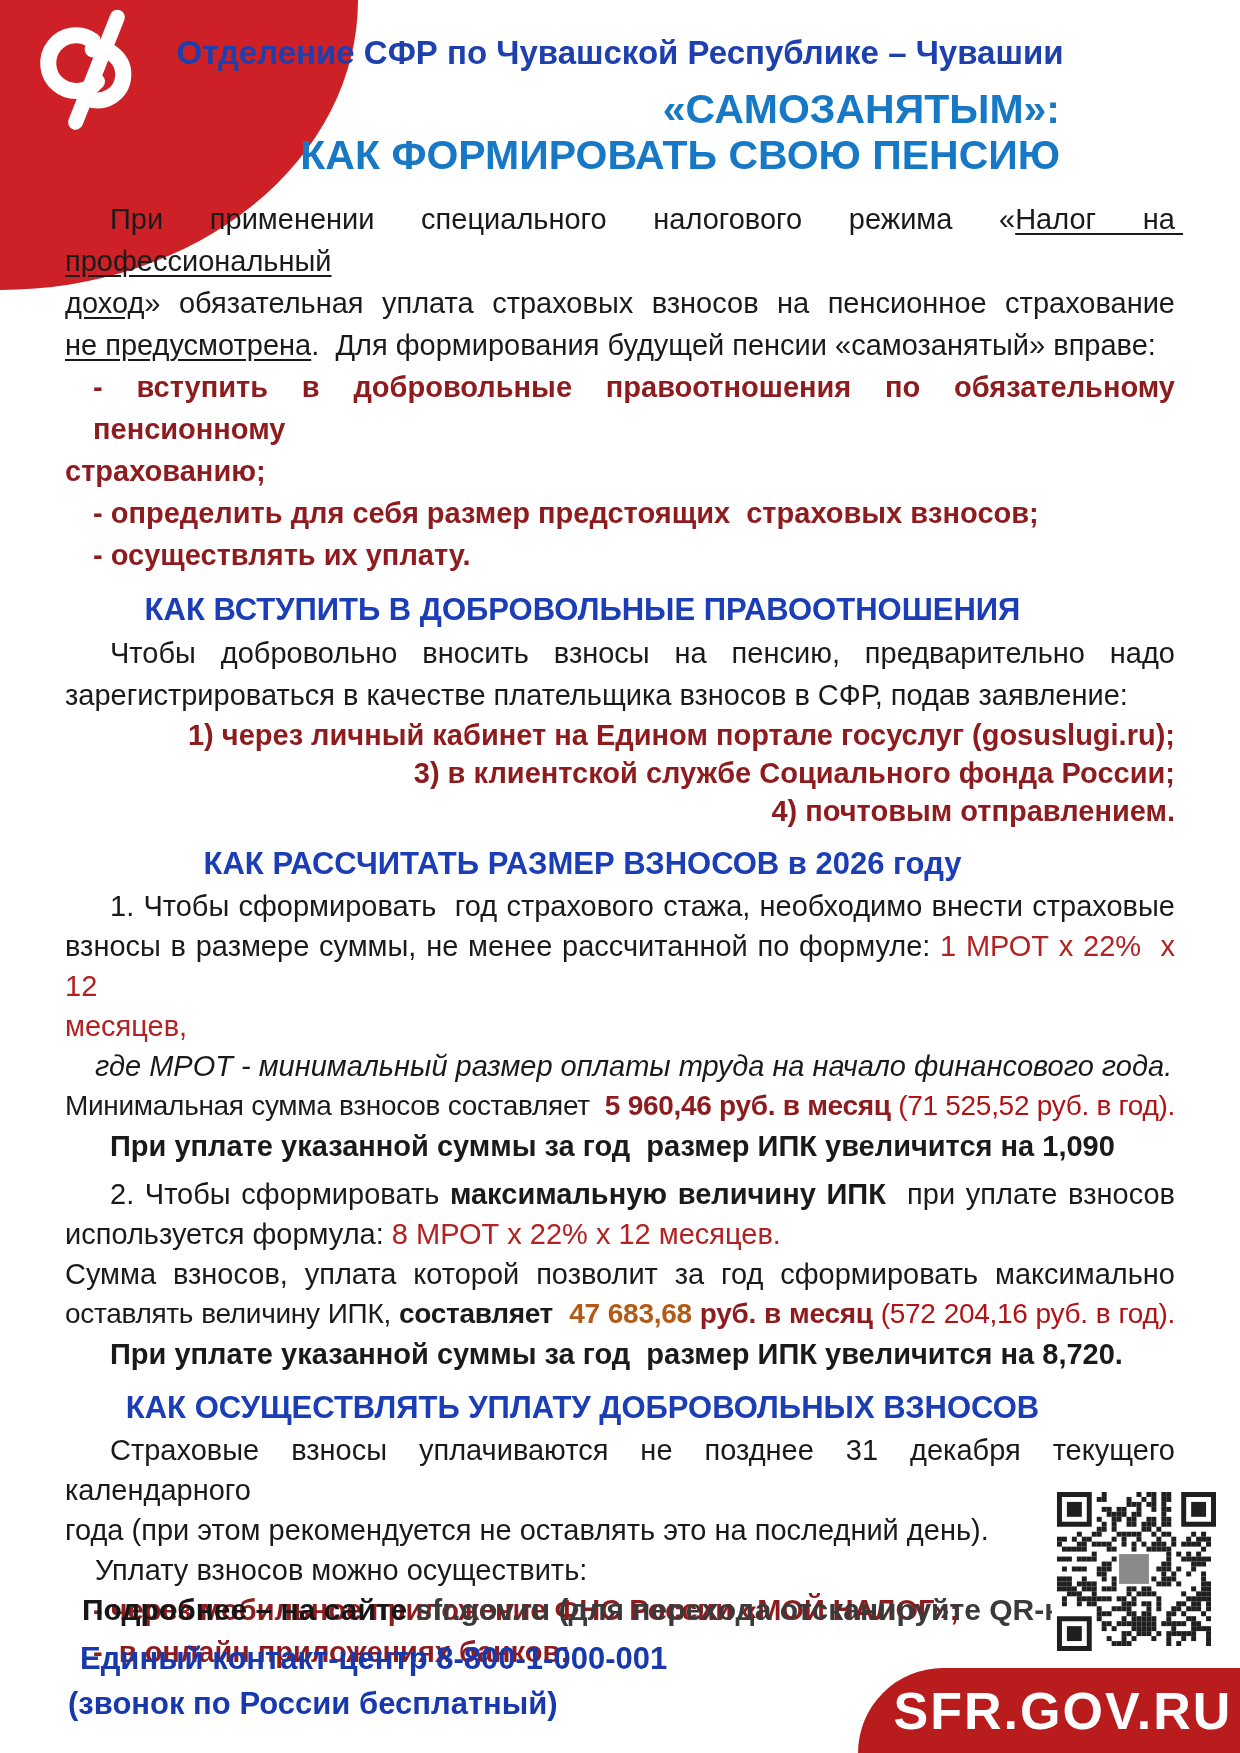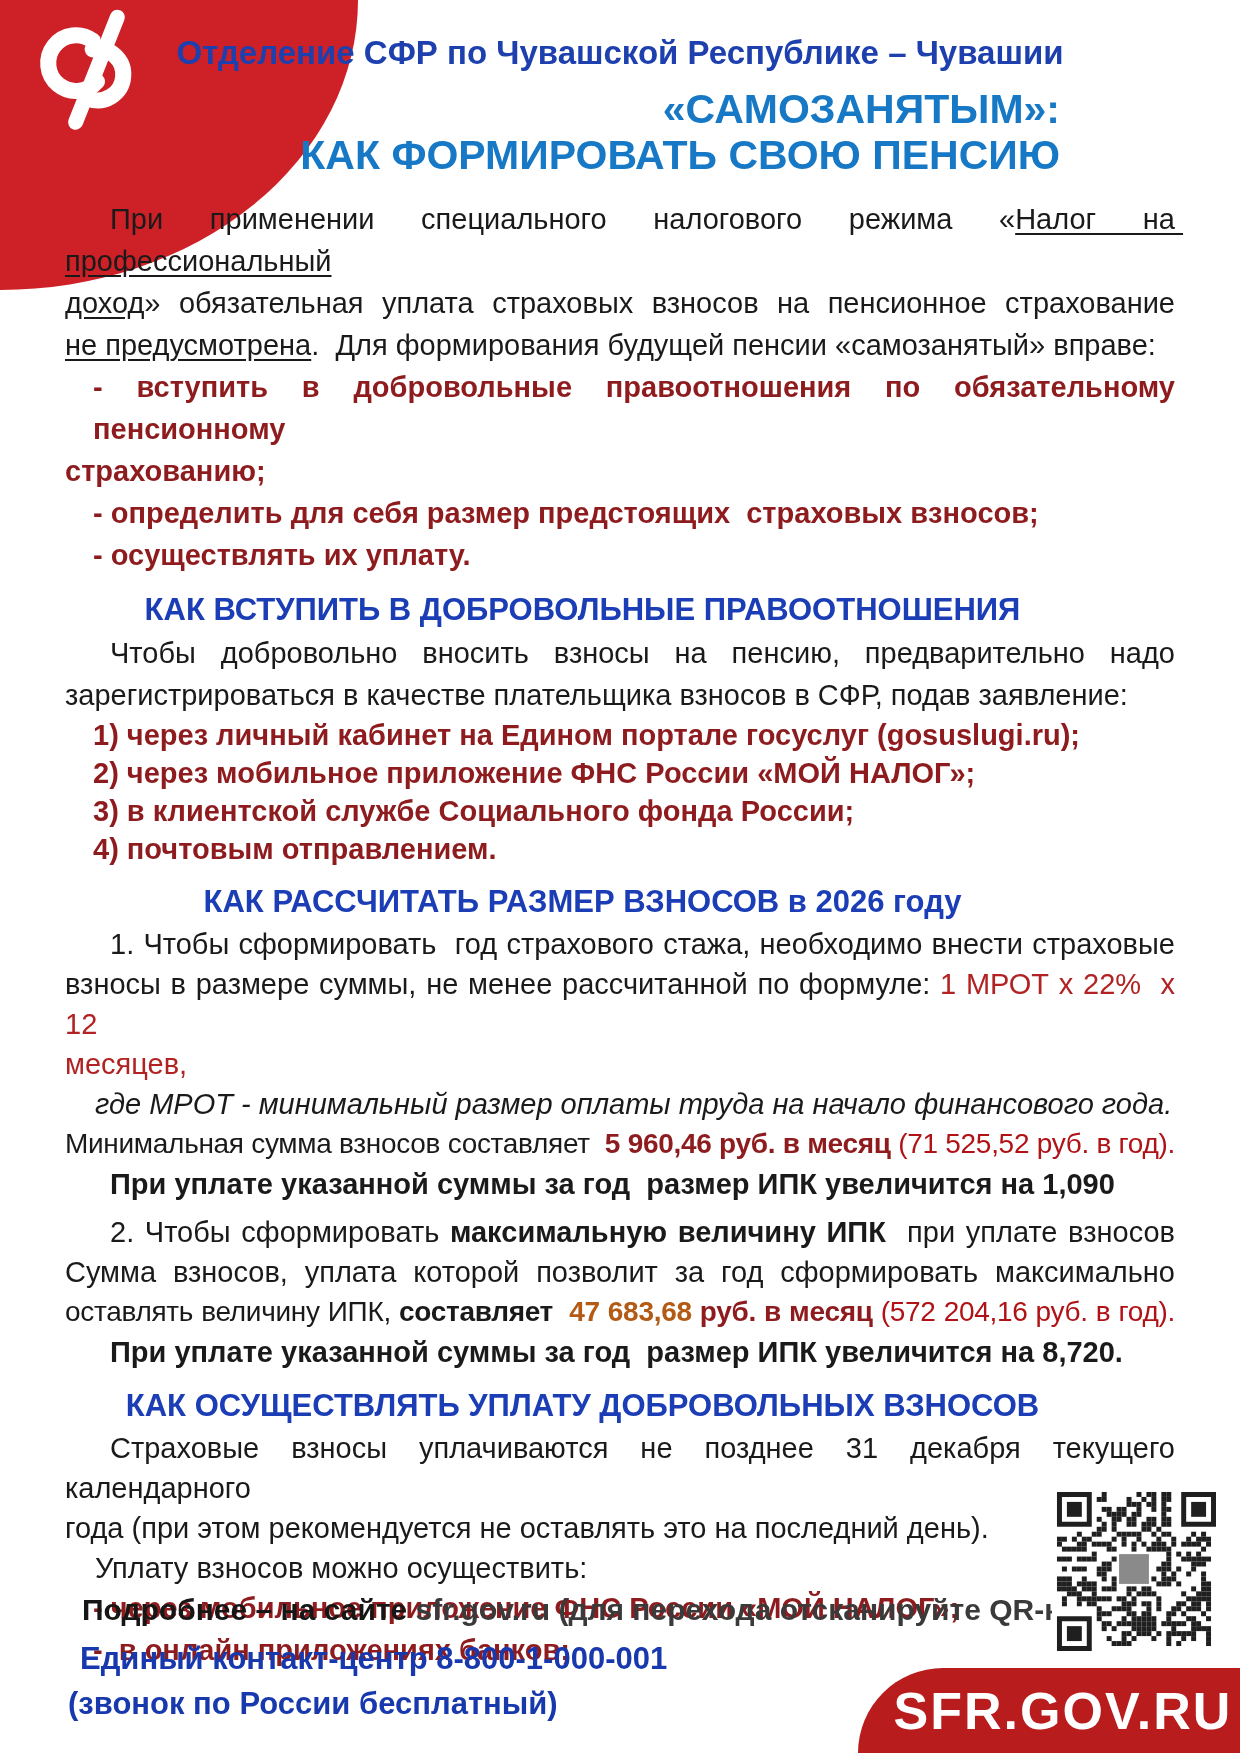--- a/index.html
+++ b/index.html
@@ -22,21 +22,21 @@
   .u{text-decoration:underline;text-underline-offset:4px;}
   .b{font-weight:bold;}
   .it{font-style:italic;}
   .darkred{color:#8E1B1E;font-weight:bold;}
   .red{color:#B22222;}
   .redp{color:#B01216;}
   .orange{color:#B35A14;font-weight:bold;}
   .mt-p1{margin-top:20px;}
   .heading{font-size:31px;line-height:44px;font-weight:bold;color:#1B3DB5;
            text-align:center;padding-right:75px;margin-top:12px;}
-  .ways .line{line-height:38px;}
+  .ways .line{line-height:38px;text-align:right;}
   .bullets .line{line-height:42px;margin-bottom:2px;}
   .calc .line{line-height:40px;}
   .pay .line{line-height:40px;}
   .tight{font-size:28px;letter-spacing:-0.3px;}
   .mt8{margin-top:8px;}
   
   .more-info{position:absolute;left:82px;top:1593px;font-size:30px;font-weight:bold;color:#161616;}
   .more-info .site-name{color:#3a3a3a;}
   .contact{position:absolute;left:80px;top:1641px;font-size:31px;font-weight:bold;color:#1839AD;}
   .free-call{position:absolute;left:68px;top:1686px;font-size:31px;font-weight:bold;color:#1839AD;}
@@ -82,34 +82,34 @@
       <div class="line darkred" style="padding-left:28px;">- осуществлять их уплату.</div>
     </div>
 
     <div class="heading">КАК ВСТУПИТЬ В ДОБРОВОЛЬНЫЕ ПРАВООТНОШЕНИЯ</div>
     <div>
       <div class="line fj indent">Чтобы добровольно вносить взносы на пенсию, предварительно надо</div>
       <div class="line">зарегистрироваться в качестве плательщика взносов в СФР, подав заявление:</div>
     </div>
     <div class="ways">
       <div class="line darkred" style="padding-left:28px;">1) через личный кабинет на Едином портале госуслуг (gosuslugi.ru);</div>
-      <div class="line darkred" style="padding-left:28px;">2) через мобильное приложение ФНС России «МОЙ НАЛОГ»;</div>
       <div class="line darkred" style="padding-left:28px;">3) в клиентской службе Социального фонда России;</div>
       <div class="line darkred" style="padding-left:28px;">4) почтовым отправлением.</div>
     </div>
 
     <div class="heading">КАК РАССЧИТАТЬ РАЗМЕР ВЗНОСОВ в 2026 году</div>
     <div class="calc">
       <div class="line fj indent">1. Чтобы сформировать  год страхового стажа, необходимо внести страховые</div>
       <div class="line fj"><span>взносы в размере суммы, не менее рассчитанной по формуле: </span><span class="red">1 МРОТ х 22%  х 12</span></div>
       <div class="line red">месяцев,</div>
       <div class="line it indent-sm">где МРОТ - минимальный размер оплаты труда на начало финансового года.</div>
       <div class="line fj tight"><span>Минимальная сумма взносов составляет  </span><span class="darkred">5 960,46 руб. в месяц</span><span class="redp"> (71 525,52 руб. в год).</span></div>
       <div class="line b indent">При уплате указанной суммы за год  размер ИПК увеличится на 1,090</div>
       <div class="line fj indent mt8"><span>2. Чтобы сформировать </span><span class="b">максимальную величину ИПК</span><span>  при уплате взносов</span></div>
+      <div class="line"><span>используется формула: </span><span class="red">8 МРОТ х 22% х 12 месяцев.</span></div>
       <div class="line fj">Сумма взносов, уплата которой позволит за год сформировать максимально</div>
       <div class="line fj tight"><span>оставлять величину ИПК, </span><span class="b">составляет  </span><span class="orange">47 683,68</span><span class="darkred"> руб. в месяц</span><span class="redp"> (572 204,16 руб. в год).</span></div>
       <div class="line b indent">При уплате указанной суммы за год  размер ИПК увеличится на 8,720.</div>
     </div>
 
     <div class="heading">КАК ОСУЩЕСТВЛЯТЬ УПЛАТУ ДОБРОВОЛЬНЫХ ВЗНОСОВ</div>
     <div class="pay">
       <div class="line fj indent">Страховые взносы уплачиваются не позднее 31 декабря текущего календарного</div>
       <div class="line">года (при этом рекомендуется не оставлять это на последний день).</div>
       <div class="line indent-sm">Уплату взносов можно осуществить:</div>

